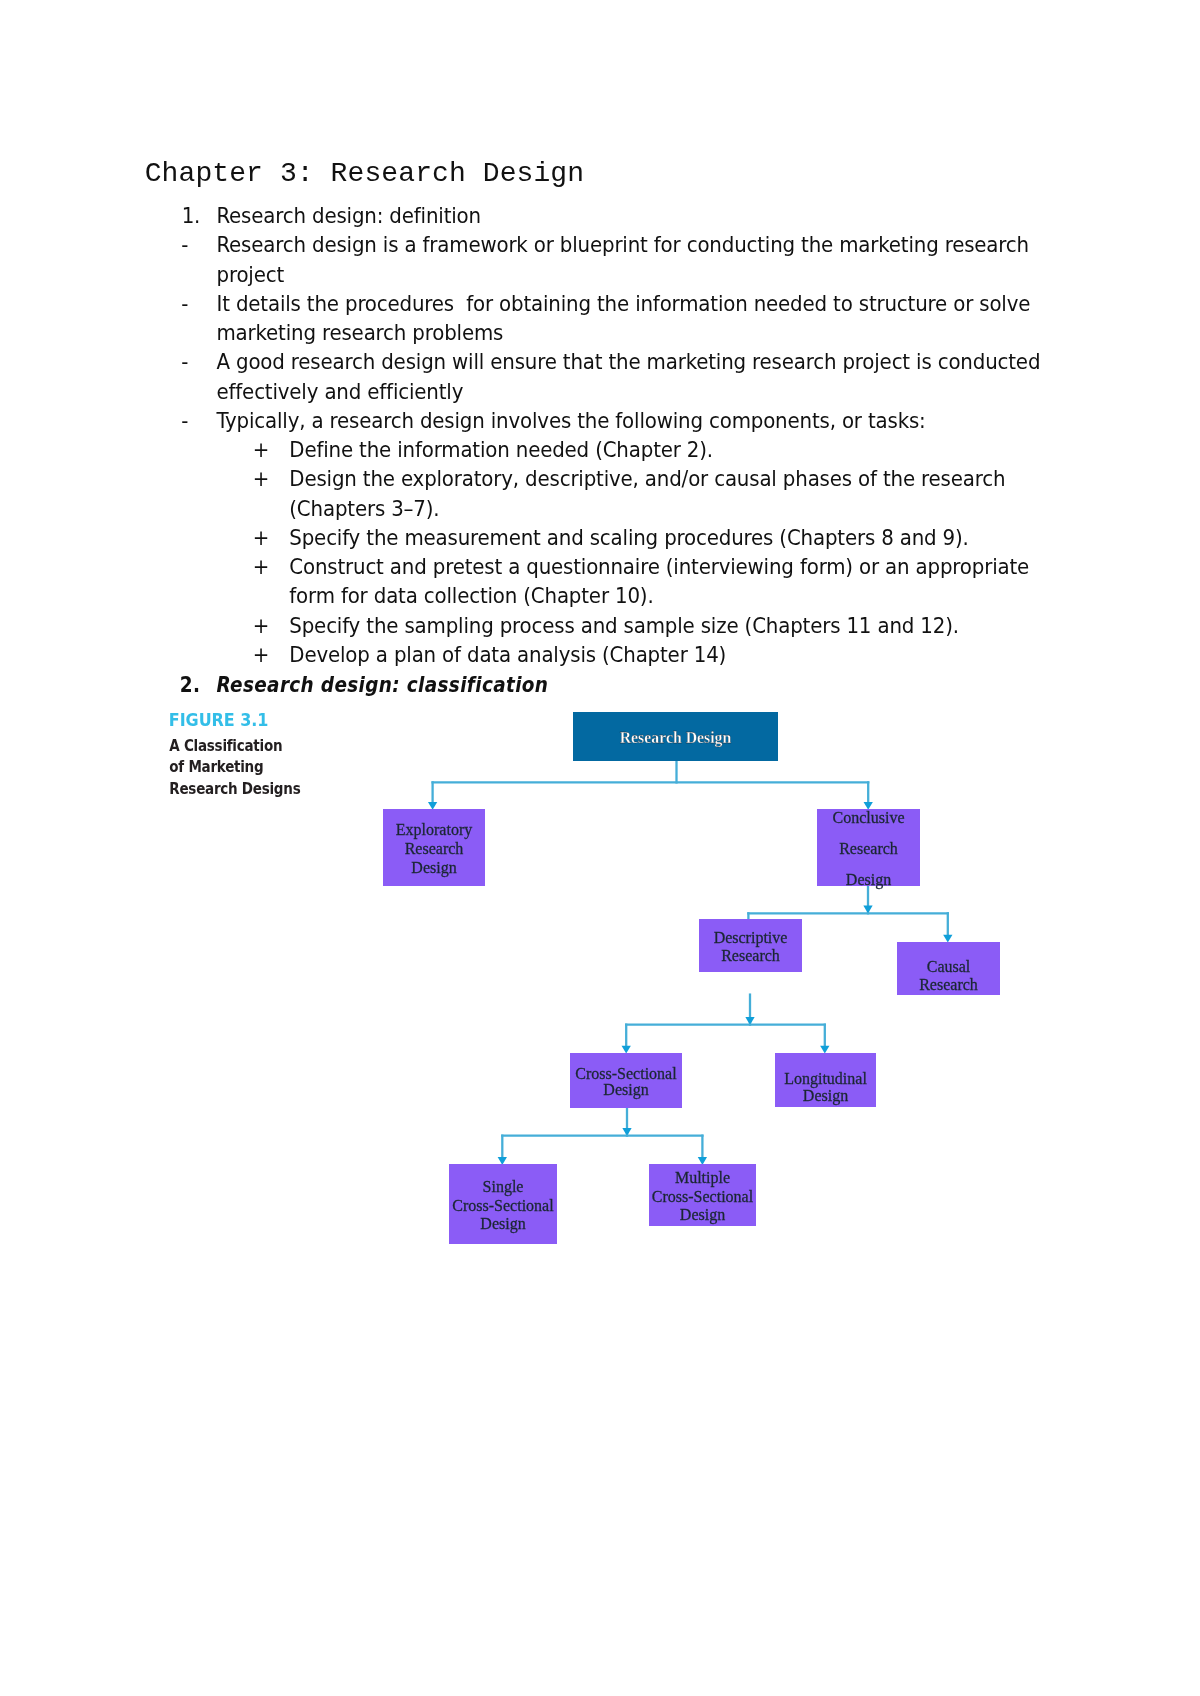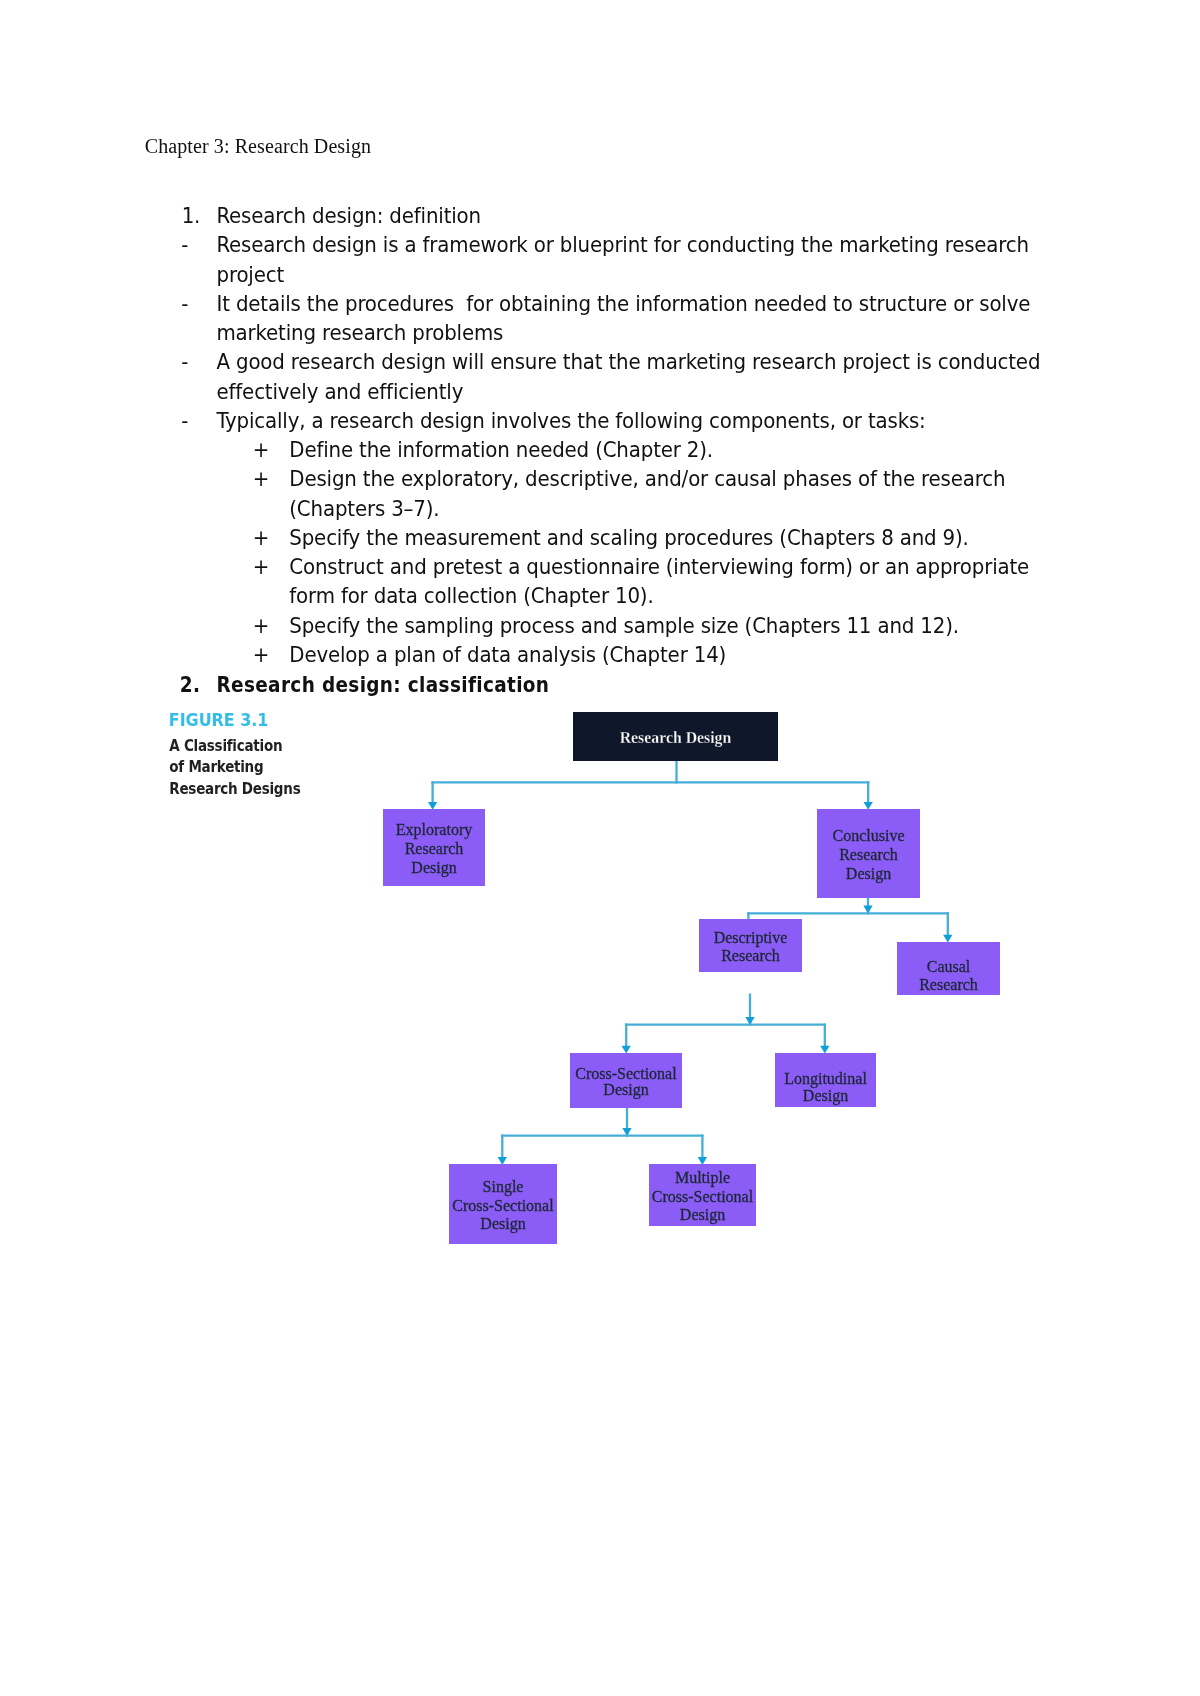--- a/index.html
+++ b/index.html
@@ -2,22 +2,22 @@
 <html><head>
 <meta charset="utf-8">
 <title>Chapter 3: Research Design</title>
 <style>
   html,body{margin:0;padding:0;}
   body{width:1200px;height:1696px;background:#ffffff;
        font-family:"DejaVu Sans",sans-serif;color:#111;overflow:hidden;position:relative;}
   .page{position:absolute;left:0;top:0;width:1200px;height:1696px;transform:translateZ(0);}
 
   
-  .doc-title{position:absolute;left:144.7px;top:132px;font-family:Liberation Serif, serif;
-             font-stretch:condensed;font-size:20px;line-height:29.25px;
+  .doc-title{position:absolute;left:144.7px;top:159px;font-family:Liberation Mono, monospace;
+             font-stretch:condensed;font-size:28px;line-height:29.25px;
              letter-spacing:0.1px;white-space:nowrap;}
 
   .outline{position:absolute;left:0;top:201.0px;width:1200px;}
   .oline{position:relative;font-family:"DejaVu Sans",sans-serif;font-stretch:condensed;
          font-size:22px;line-height:29.25px;letter-spacing:-0.16px;}
   .mark{position:absolute;top:0;width:40px;text-align:left;}
   .txt{display:block;white-space:pre-wrap;}
 
   
   .lvl1 > .mark{left:181.7px;}
@@ -25,35 +25,35 @@
   
   .lvl2 > .mark{left:181.3px;}
   .lvl2 > .txt{margin-left:216.5px;margin-right:135px;}
   
   .lvl3 > .mark{left:252.8px;}
   .lvl3 > .txt{margin-left:289.3px;margin-right:135px;}
 
   .h-bold{font-family:"DejaVu Sans",sans-serif;font-weight:bold;font-stretch:condensed;
           font-size:20.5px;letter-spacing:0.35px;position:relative;top:1.6px;}
   .h-bold > .mark{left:179.8px;}
-  .h-bold > .txt{}
+  .h-bold > .txt{font-style:italic;}
 
   
   .figure{position:absolute;left:0;top:0;width:1200px;height:1696px;pointer-events:none;}
   .fig-cap{position:absolute;font-family:"DejaVu Sans",sans-serif;font-weight:bold;
            font-stretch:condensed;transform:translateZ(0);}
   .fig-num{left:168.8px;top:708.9px;font-size:17.8px;color:#33BEE8;letter-spacing:-0.05px;}
   .fig-title{left:169.3px;top:736.2px;font-size:15px;color:#231f20;line-height:21.3px;
              letter-spacing:-0.25px;}
   .nodebox{position:absolute;background:#8b5cf6;display:flex;flex-direction:column;
            align-items:center;justify-content:center;
            font-family:"Liberation Serif",serif;font-size:16px;line-height:18.8px;
            color:#1b2733;text-align:center;padding-top:4px;box-sizing:border-box;
            transform:translateZ(0);-webkit-text-stroke:0.28px #1b2733;}
-  .nodebox.root{background:#0f172a;color:#ffffff;font-weight:bold;font-size:15.8px;letter-spacing:0px;}
+  .nodebox.root{background:#0369a1;color:#ffffff;font-weight:bold;font-size:15.8px;letter-spacing:0px;}
 </style>
 </head>
 <body>
 
 <div class="page">
 
   <div class="doc-title">Chapter 3: Research Design</div>
 
   <div class="outline" id="outline">
       <div class="oline lvl1">
@@ -144,21 +144,21 @@
       </svg>
     <div id="fig-nodes">
         <div class="nodebox root" style="left: 573px; top: 712px; width: 205px; height: 49px;">
           <div>Research Design</div>
         </div>
         <div class="nodebox" style="left: 383px; top: 809px; width: 102px; height: 77px;">
           <div>Exploratory</div>
           <div>Research</div>
           <div>Design</div>
         </div>
-        <div class="nodebox" style="left: 817px; top: 809px; width: 103px; height: 89px;">
+        <div class="nodebox" style="left: 817px; top: 809px; width: 103px; height: 77px; gap: 12px;">
           <div>Conclusive</div>
           <div>Research</div>
           <div>Design</div>
         </div>
         <div class="nodebox" style="left: 699px; top: 919px; width: 103px; height: 53px; line-height: 17.6px; padding-top: 3px;">
           <div>Descriptive</div>
           <div>Research</div>
         </div>
         <div class="nodebox" style="left: 897px; top: 942px; width: 103px; height: 53px; line-height: 17.6px; padding-top: 14px;">
           <div>Causal</div>

